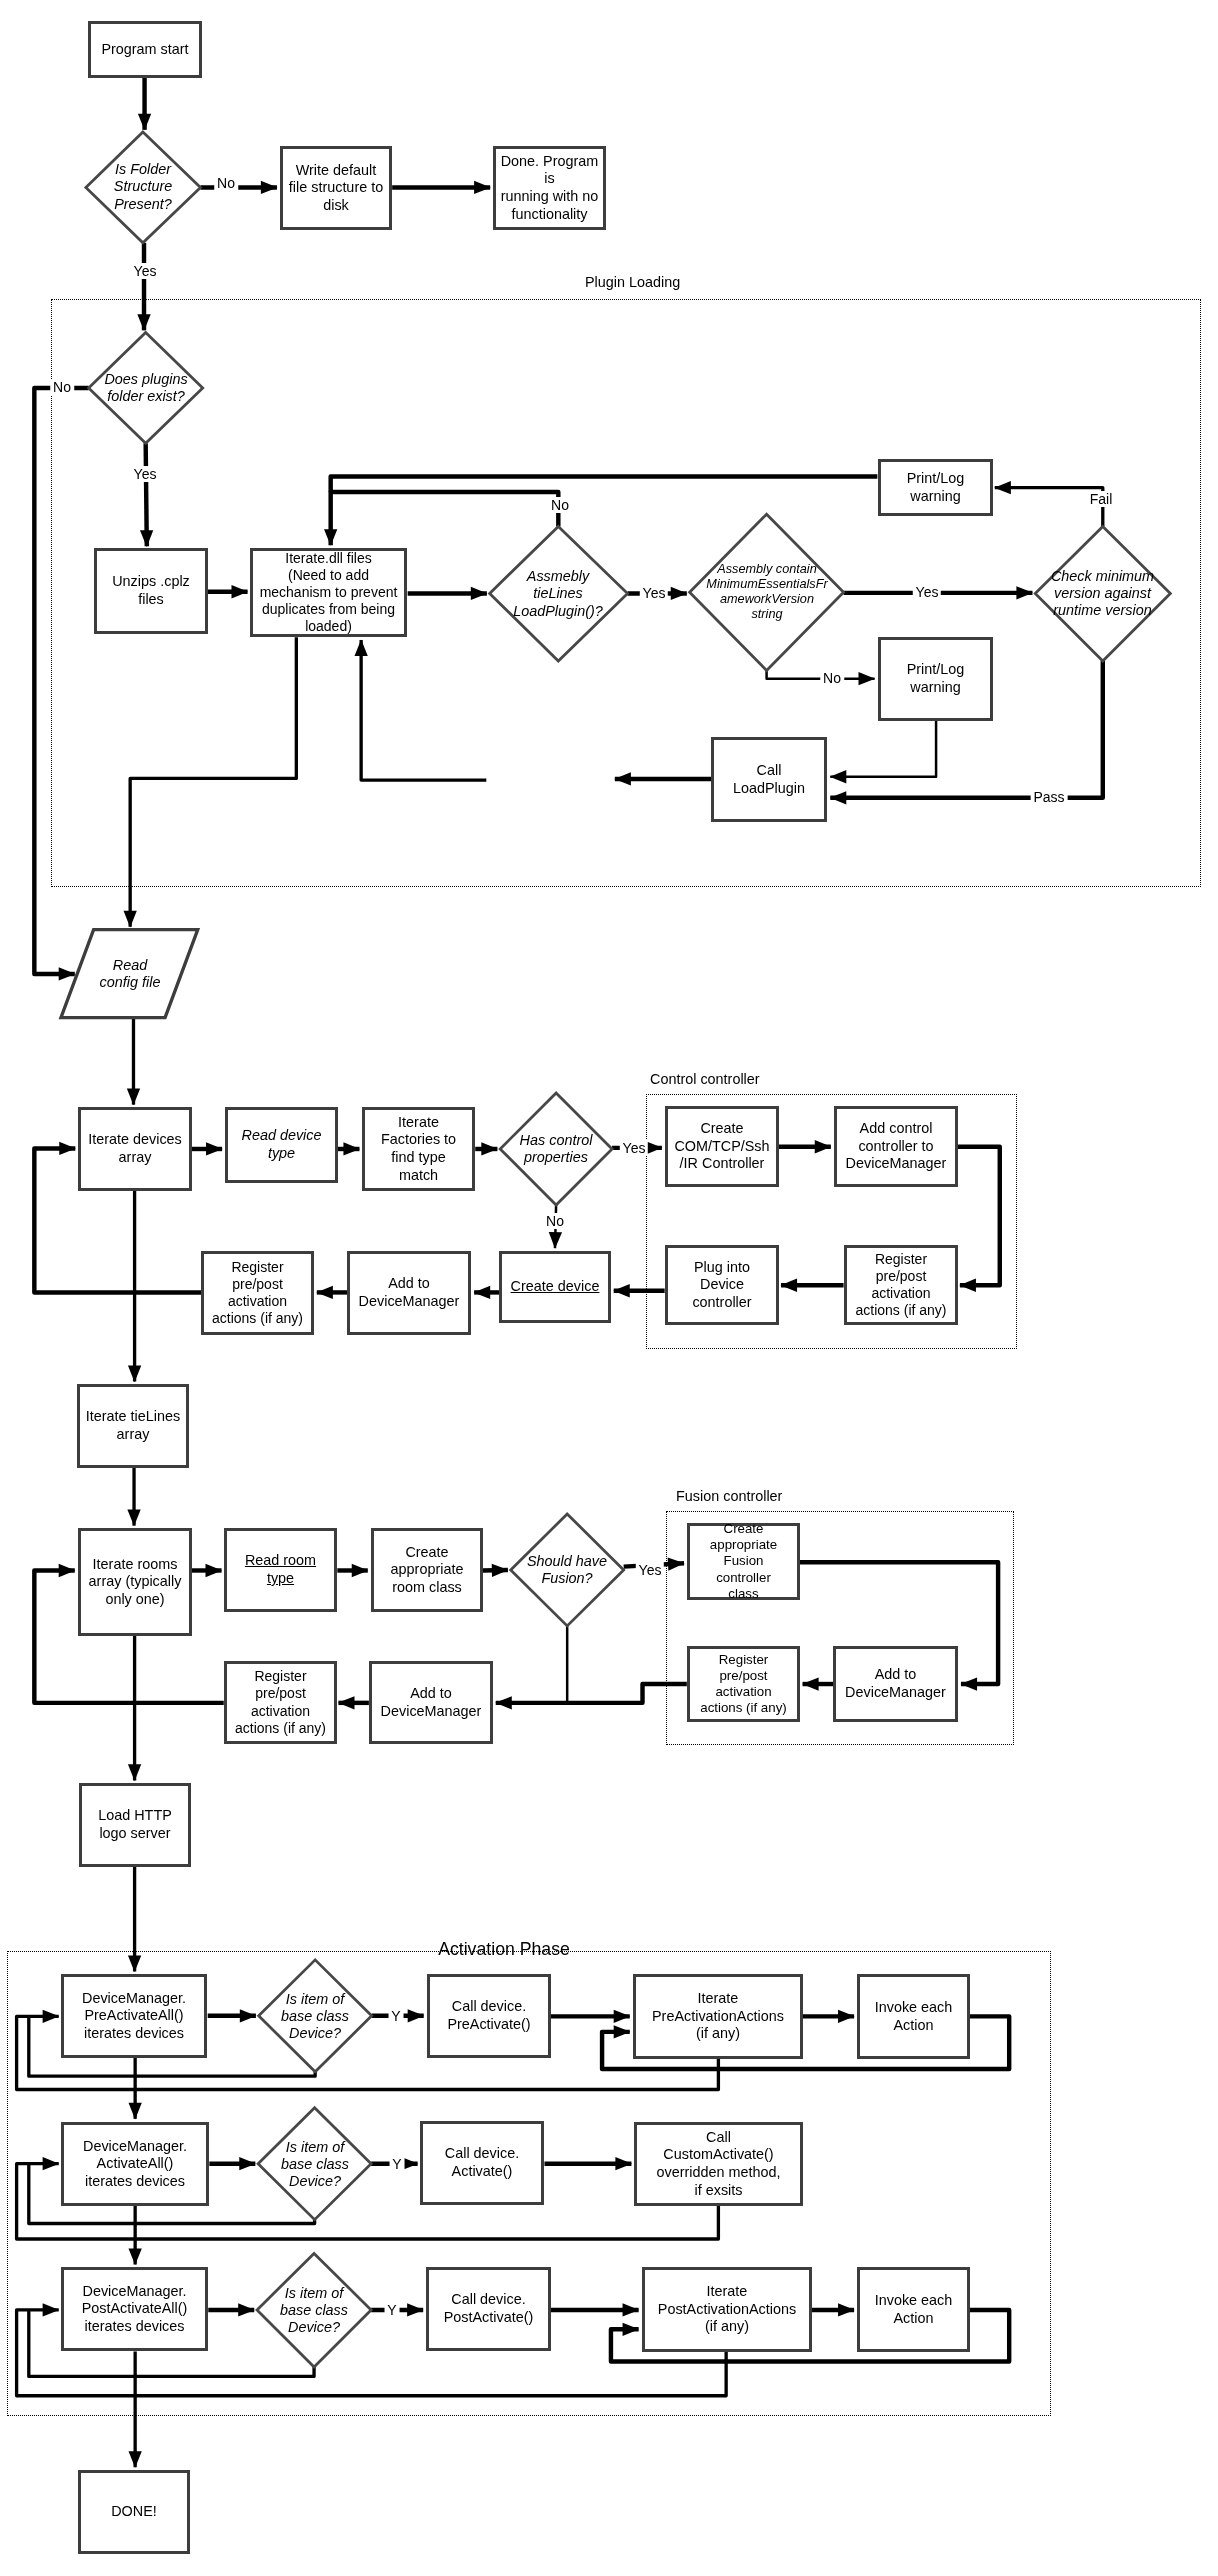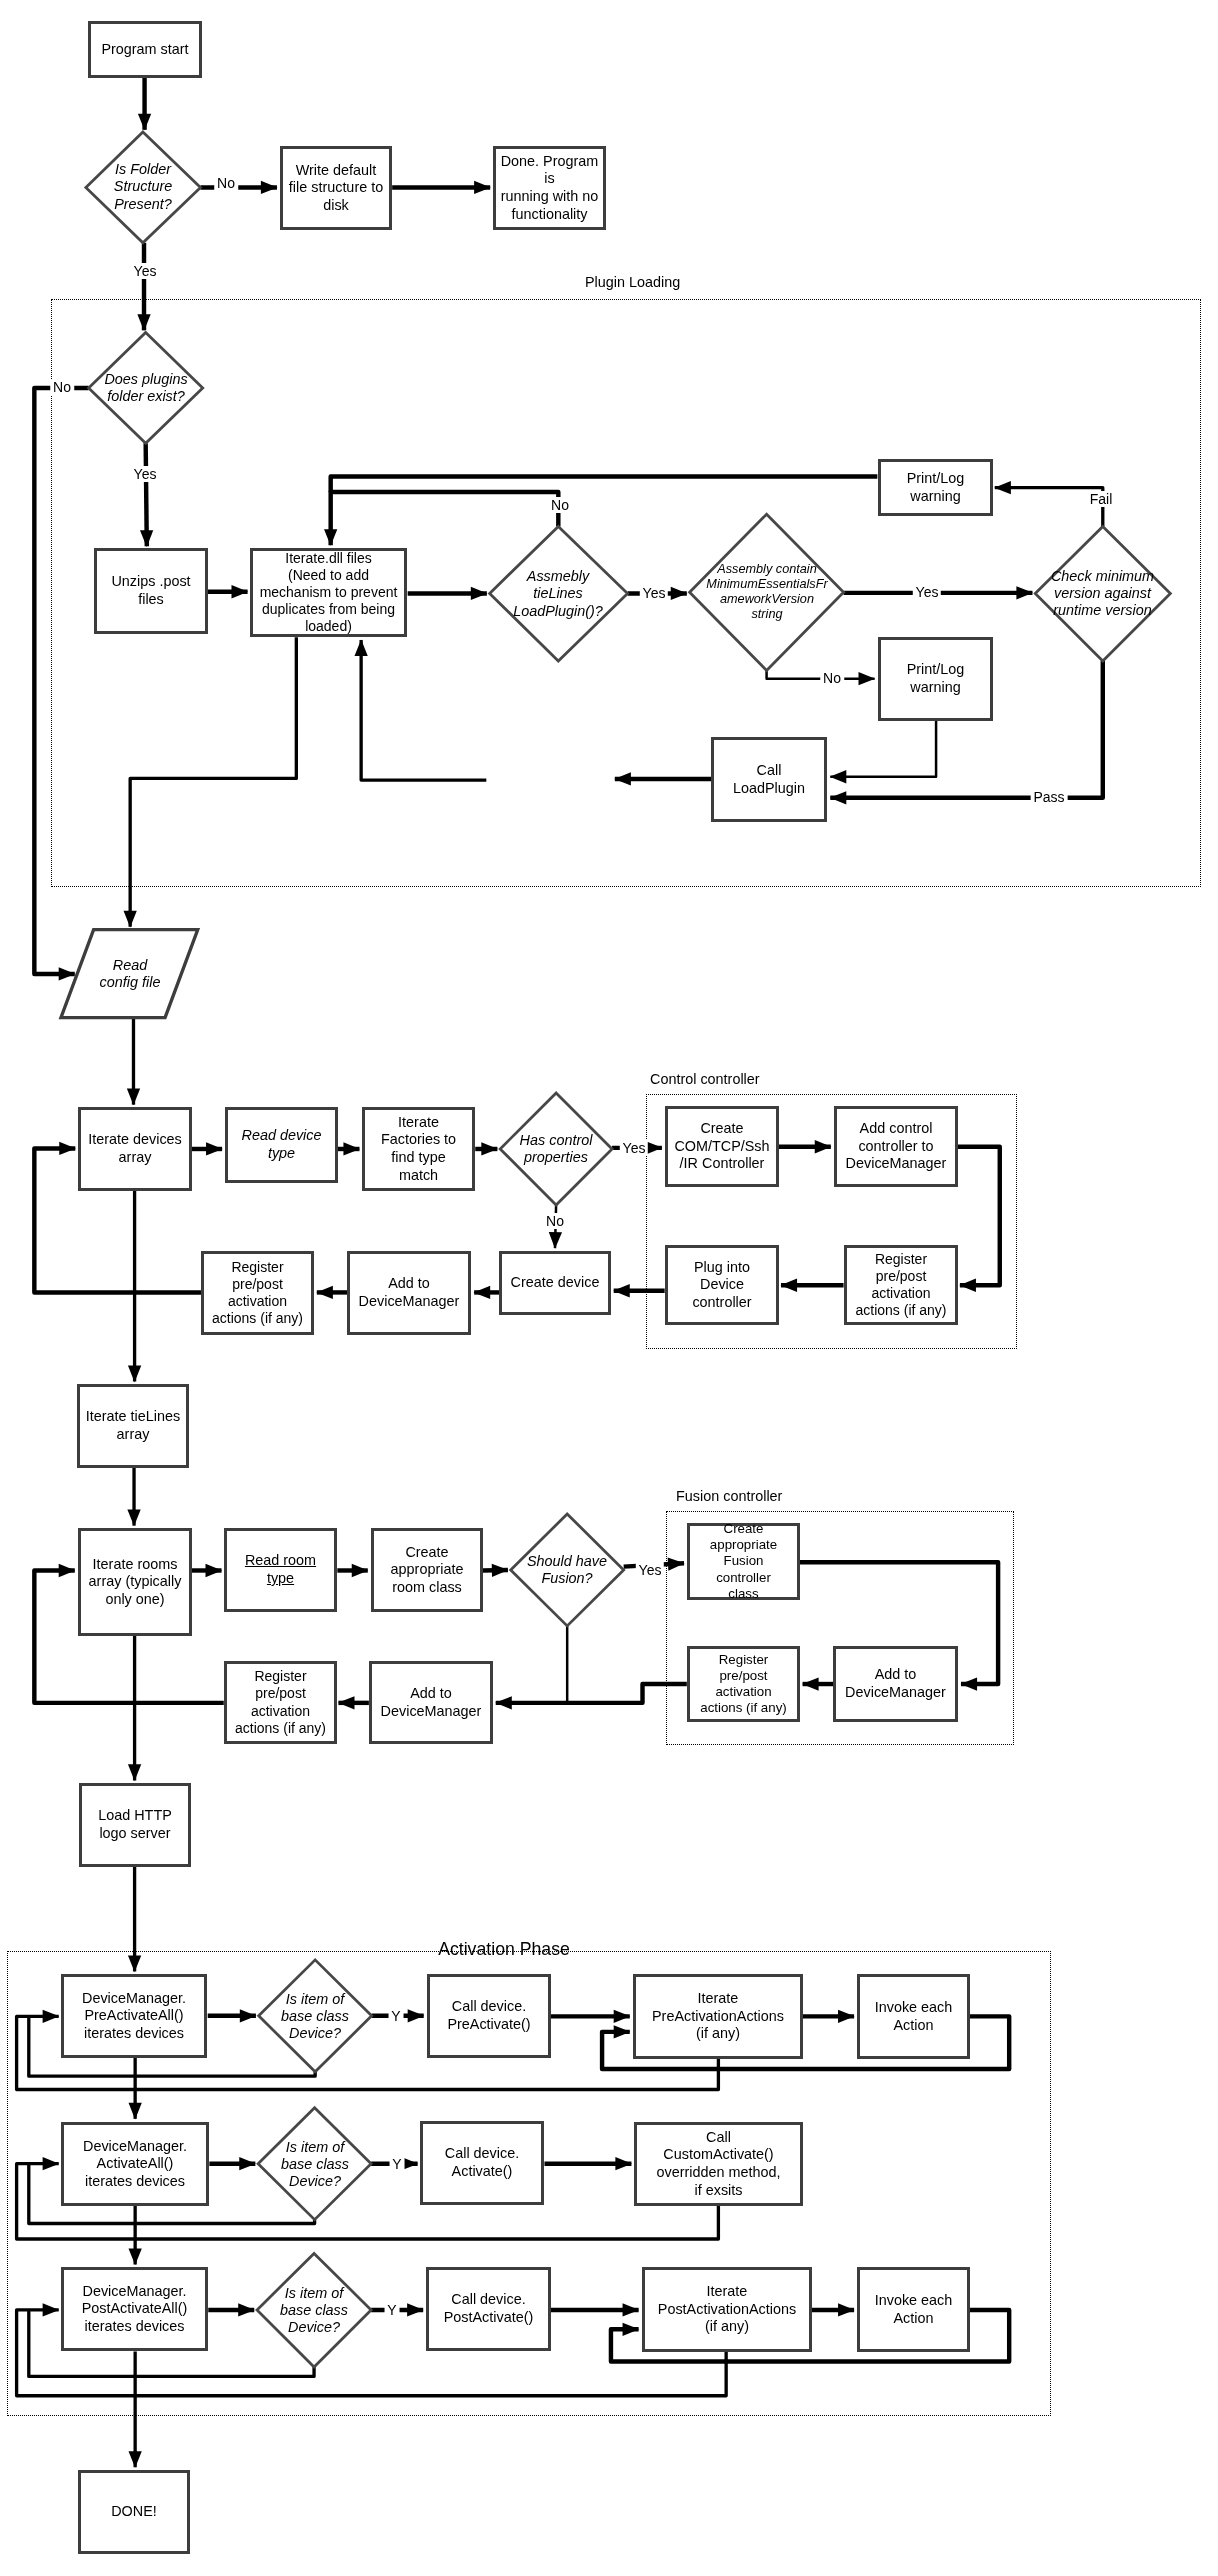--- a/index.html
+++ b/index.html
@@ -140,21 +140,21 @@
     </g>
   </svg>
 
   <div class="node" style="left:88px;top:21px;width:114px;height:57px;">Program start</div>
   <div class="node" style="left:280px;top:146px;width:112px;height:84px;">Write default
 file structure to
 disk</div>
   <div class="node" style="left:493px;top:146px;width:113px;height:84px;">Done.  Program is
 running with no
 functionality</div>
-  <div class="node" style="left:94px;top:548px;width:114px;height:86px;">Unzips .post
+  <div class="node" style="left:94px;top:548px;width:114px;height:86px;">Unzips .cplz
 files</div>
   <div class="node" style="left:250px;top:548px;width:157px;height:89px;font-size:14px;">Iterate.dll files
 (Need to add
 mechanism to prevent
 duplicates from being
 loaded)</div>
   <div class="node" style="left:878px;top:459px;width:115px;height:57px;border-width:3.3px;">Print/Log
 warning</div>
   <div class="node" style="left:878px;top:637px;width:115px;height:84px;border-width:3.3px;">Print/Log
 warning</div>
@@ -174,21 +174,21 @@
   <div class="node" style="left:834px;top:1106px;width:124px;height:81px;">Add control
 controller to
 DeviceManager</div>
   <div class="node" style="left:844px;top:1245px;width:114px;height:80px;font-size:14px;">Register
 pre/post
 activation
 actions (if any)</div>
   <div class="node" style="left:665px;top:1245px;width:114px;height:80px;">Plug into
 Device
 controller</div>
-  <div class="node" style="left:499px;top:1251px;width:112px;height:64px;">Create device</div>
+  <div class="node" style="left:499px;top:1251px;width:112px;height:72px;text-decoration:underline;">Create device</div>
   <div class="node" style="left:347px;top:1251px;width:124px;height:84px;">Add to
 DeviceManager</div>
   <div class="node" style="left:201px;top:1251px;width:113px;height:84px;font-size:14px;">Register
 pre/post
 activation
 actions (if any)</div>
   <div class="node" style="left:77px;top:1384px;width:112px;height:84px;">Iterate tieLines
 array</div>
   <div class="node" style="left:78px;top:1528px;width:114px;height:108px;">Iterate rooms
 array (typically

